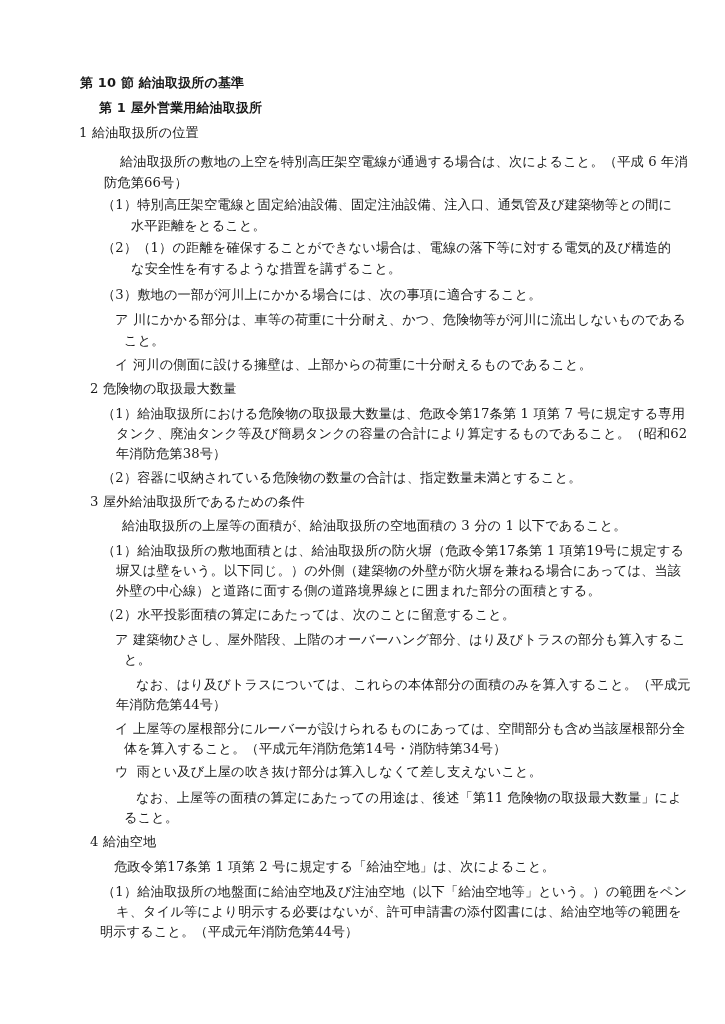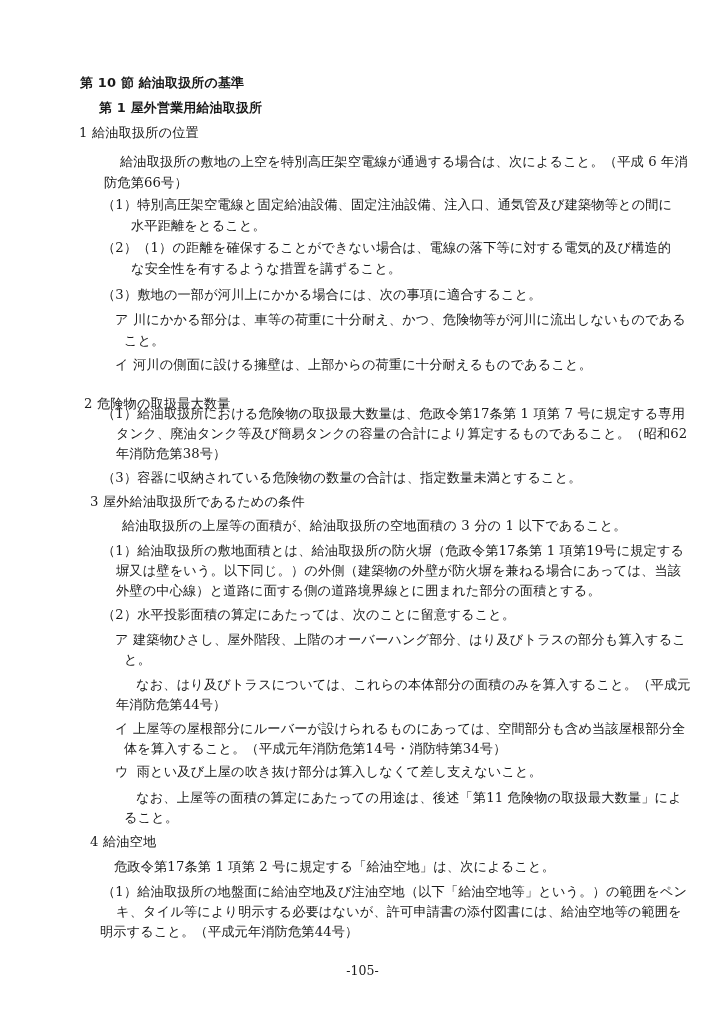--- a/index.html
+++ b/index.html
@@ -28,25 +28,25 @@
       <div class="ln" style="left: 120px; top: 154px;">給油取扱所の敷地の上空を特別高圧架空電線が通過する場合は、次によること。（平成 6 年消</div>
       <div class="ln" style="left: 104px; top: 175px;">防危第66号）</div>
       <div class="ln" style="left: 102px; top: 197px;">（1）特別高圧架空電線と固定給油設備、固定注油設備、注入口、通気管及び建築物等との間に</div>
       <div class="ln" style="left: 131px; top: 218px;">水平距離をとること。</div>
       <div class="ln" style="left: 102px; top: 240px;">（2）（1）の距離を確保することができない場合は、電線の落下等に対する電気的及び構造的</div>
       <div class="ln" style="left: 131px; top: 261px;">な安全性を有するような措置を講ずること。</div>
       <div class="ln" style="left: 102px; top: 287px;">（3）敷地の一部が河川上にかかる場合には、次の事項に適合すること。</div>
       <div class="ln" style="left: 115px; top: 312px;">ア  川にかかる部分は、車等の荷重に十分耐え、かつ、危険物等が河川に流出しないものである</div>
       <div class="ln" style="left: 124px; top: 333px;">こと。</div>
       <div class="ln" style="left: 115px; top: 357px;">イ  河川の側面に設ける擁壁は、上部からの荷重に十分耐えるものであること。</div>
-      <div class="ln" style="left: 84px; top: 381px; margin-top: 15px;">2  危険物の取扱最大数量</div>
+      <div class="ln" style="left: 90px; top: 381px;">2  危険物の取扱最大数量</div>
       <div class="ln" style="left: 102px; top: 406px;">（1）給油取扱所における危険物の取扱最大数量は、危政令第17条第 1 項第 7 号に規定する専用</div>
       <div class="ln" style="left: 116px; top: 426px;">タンク、廃油タンク等及び簡易タンクの容量の合計により算定するものであること。（昭和62</div>
       <div class="ln" style="left: 116px; top: 446px;">年消防危第38号）</div>
-      <div class="ln" style="left: 102px; top: 470px;">（3）容器に収納されている危険物の数量の合計は、指定数量未満とすること。</div>
+      <div class="ln" style="left: 102px; top: 470px;">（2）容器に収納されている危険物の数量の合計は、指定数量未満とすること。</div>
       <div class="ln" style="left: 90px; top: 494px;">3  屋外給油取扱所であるための条件</div>
       <div class="ln" style="left: 122px; top: 518px;">給油取扱所の上屋等の面積が、給油取扱所の空地面積の 3 分の 1 以下であること。</div>
       <div class="ln" style="left: 102px; top: 543px;">（1）給油取扱所の敷地面積とは、給油取扱所の防火塀（危政令第17条第 1 項第19号に規定する</div>
       <div class="ln" style="left: 116px; top: 563px;">塀又は壁をいう。以下同じ。）の外側（建築物の外壁が防火塀を兼ねる場合にあっては、当該</div>
       <div class="ln" style="left: 116px; top: 583px;">外壁の中心線）と道路に面する側の道路境界線とに囲まれた部分の面積とする。</div>
       <div class="ln" style="left: 102px; top: 607px;">（2）水平投影面積の算定にあたっては、次のことに留意すること。</div>
       <div class="ln" style="left: 115px; top: 632px;">ア  建築物ひさし、屋外階段、上階のオーバーハング部分、はり及びトラスの部分も算入するこ</div>
       <div class="ln" style="left: 124px; top: 652px;">と。</div>
       <div class="ln" style="left: 136px; top: 677px;">なお、はり及びトラスについては、これらの本体部分の面積のみを算入すること。（平成元</div>
       <div class="ln" style="left: 116px; top: 697px;">年消防危第44号）</div>
@@ -55,14 +55,13 @@
       <div class="ln" style="left: 115px; top: 765px; font-family: Liberation Mono, monospace;">ウ  雨とい及び上屋の吹き抜け部分は算入しなくて差し支えないこと。</div>
       <div class="ln" style="left: 136px; top: 790px;">なお、上屋等の面積の算定にあたっての用途は、後述「第11  危険物の取扱最大数量」によ</div>
       <div class="ln" style="left: 124px; top: 810px;">ること。</div>
       <div class="ln" style="left: 90px; top: 834px;">4  給油空地</div>
       <div class="ln" style="left: 114px; top: 859px;">危政令第17条第 1 項第 2 号に規定する「給油空地」は、次によること。</div>
       <div class="ln" style="left: 102px; top: 884px;">（1）給油取扱所の地盤面に給油空地及び注油空地（以下「給油空地等」という。）の範囲をペン</div>
       <div class="ln" style="left: 116px; top: 904px;">キ、タイル等により明示する必要はないが、許可申請書の添付図書には、給油空地等の範囲を</div>
       <div class="ln" style="left: 100px; top: 924px;">明示すること。（平成元年消防危第44号）</div>
     </div>
 
-  <div class="pagenum">-105-</div>
 </div>
 
 </body></html>

